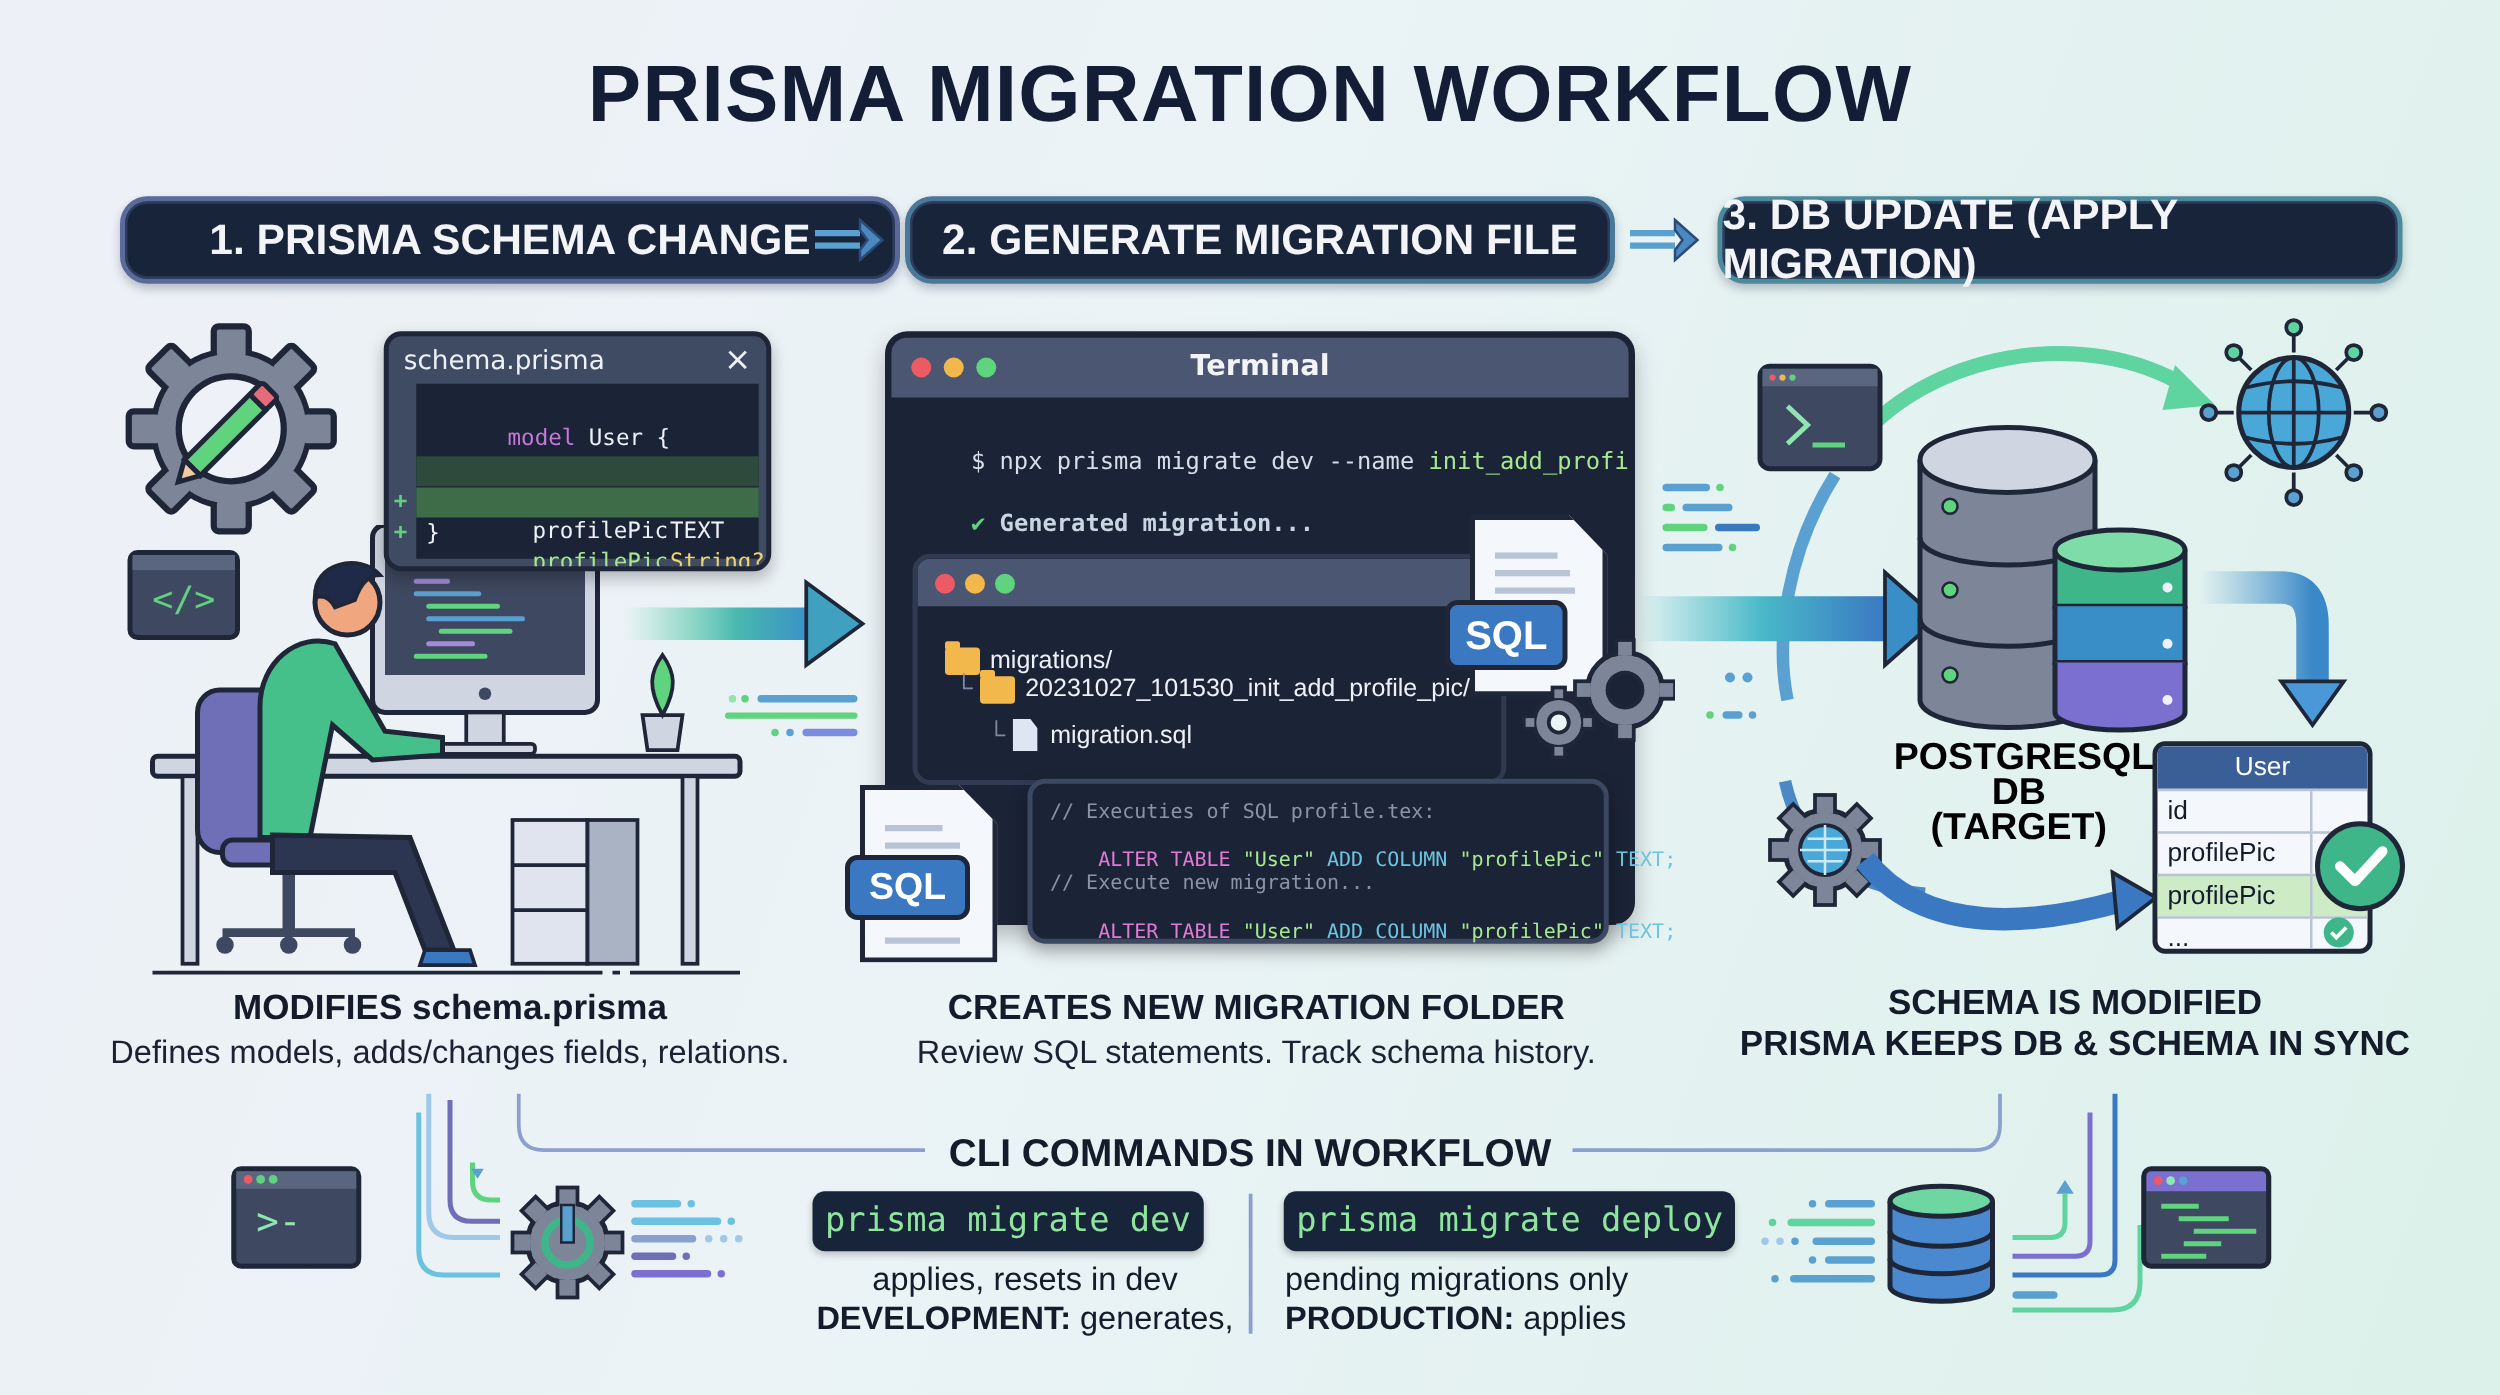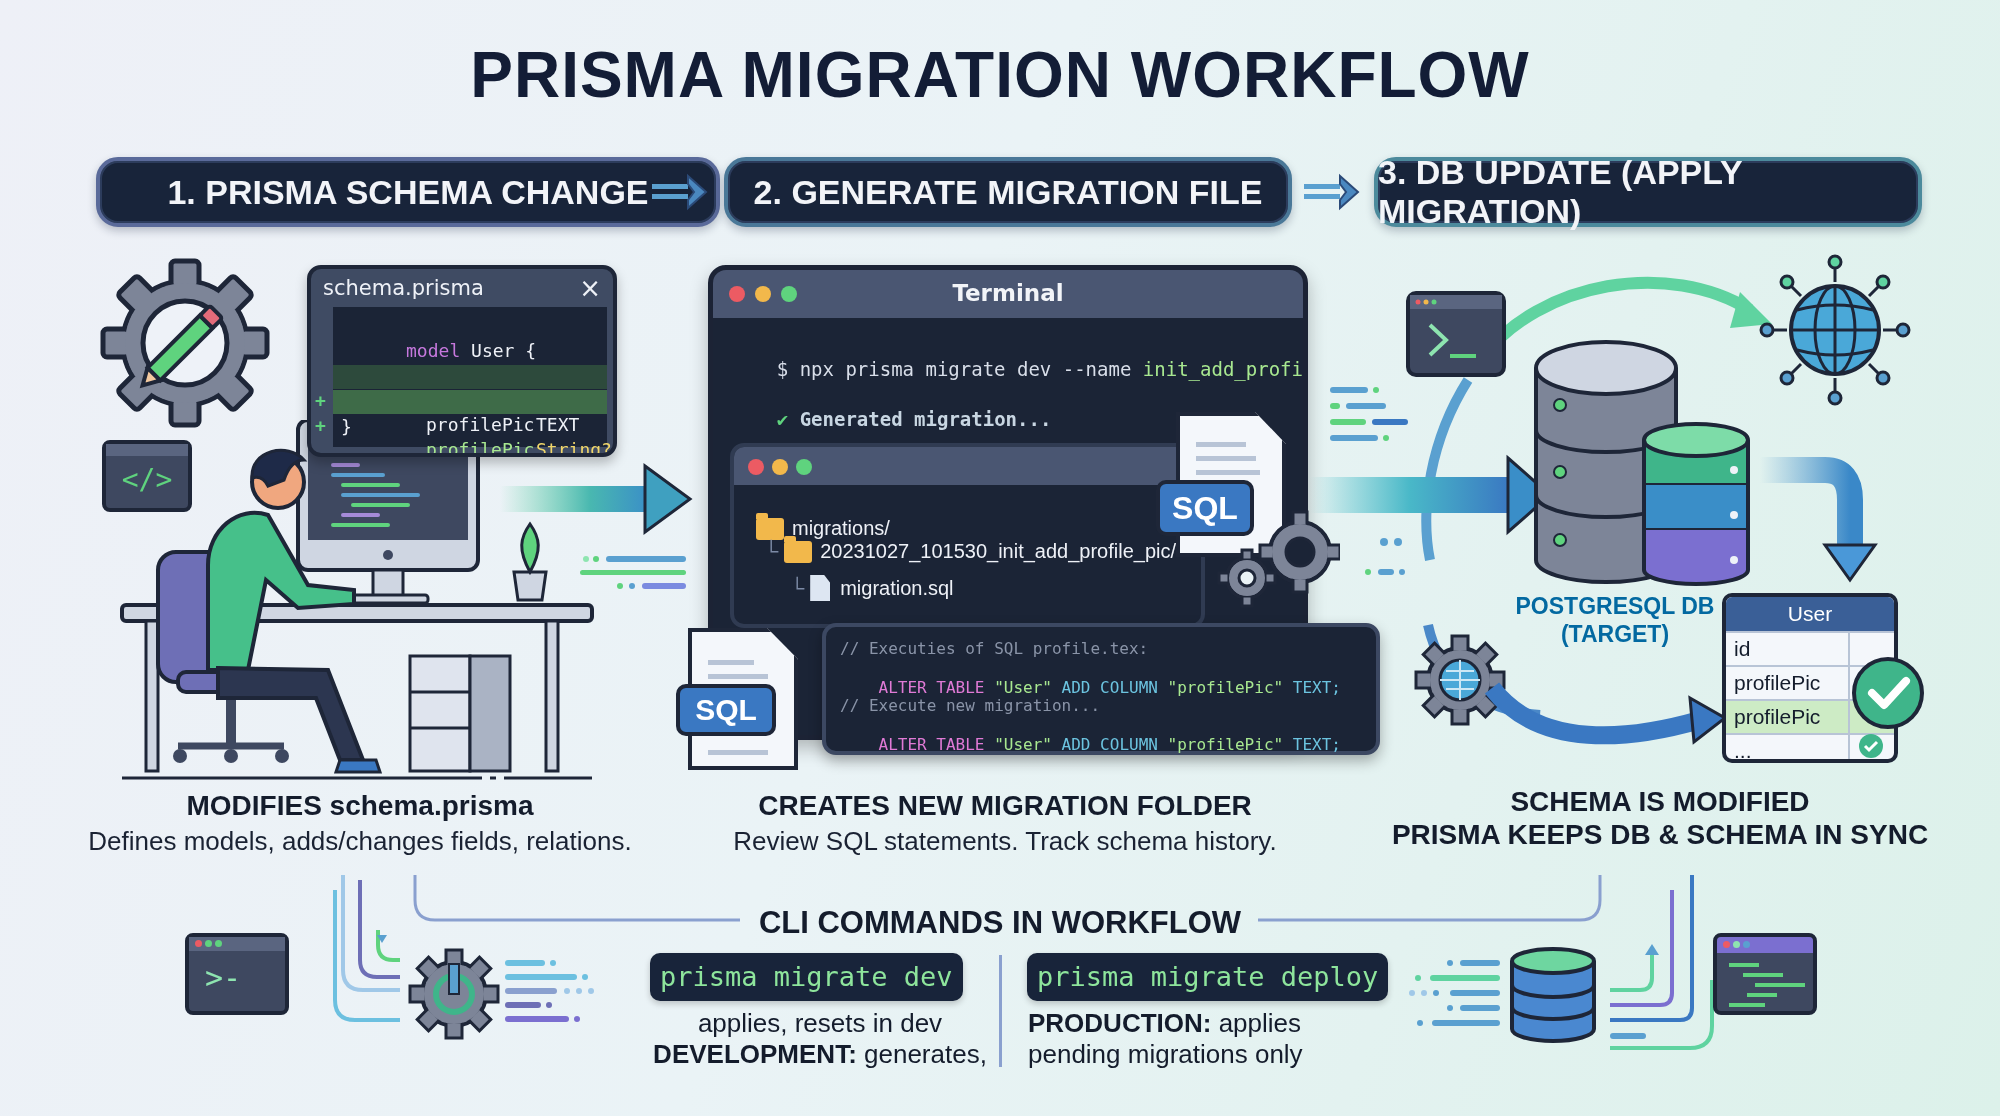--- a/index.html
+++ b/index.html
@@ -65,41 +65,41 @@
     background: #1b2436; border: 4px solid #303b52; border-radius: 14px; overflow: hidden;
   }
   .files-head { height: 38px; background: #4a5672; position: relative; }
   .file-row { position: absolute; display: flex; align-items: center; color: #eef1f7; font-size: 20px; }
   .folder { width: 28px; height: 22px; background: #f2b84b; border-radius: 3px; position: relative; margin-right: 8px; }
   .folder::before { content: ""; position: absolute; left: 0; top: -5px; width: 12px; height: 6px; background: #f2b84b; border-radius: 2px 2px 0 0; }
   .sqlfile { width: 20px; height: 26px; background: #dde6f2; margin-right: 10px; clip-path: polygon(0 0, 70% 0, 100% 30%, 100% 100%, 0 100%); }
   .tree { color: #7c8aa6; margin-right: 6px; }
 
   .sqlpop {
-    left: 822px; top: 623px; width: 558px; height: 132px;
+    left: 822px; top: 623px; width: 465px; height: 132px;
     background: #1b2436; border: 4px solid #3c4862; border-radius: 14px;
     box-shadow: 0 6px 14px rgba(0,0,0,.3);
   }
   .sql-line { position: absolute; left: 14px; font-size: 16px; white-space: pre; }
 
   .doc {
     background: #f4f7fb; border: 4px solid #1e2638;
     clip-path: polygon(0 0, 72% 0, 100% 22%, 100% 100%, 0 100%);
   }
   .sqlbadge {
     background: #3a78c2; border: 4px solid #1e2638; border-radius: 10px;
     color: #fff; font-weight: 700; font-size: 32px; text-align: center;
   }
 
   
   .cap { text-align: center; color: #141c2c; }
   .cap .h { font-size: 28px; font-weight: 700; }
   .cap .s { font-size: 26px; color: #1a2233; margin-top: 4px; }
 
-  .pgdb-label { left: 1515px; top: 592px; width: 200px; text-align: center; font-size: 23px; font-weight: 700; color: #0369a1; line-height: 28px; }
+  .pgdb-label { left: 1515px; top: 592px; width: 200px; text-align: center; font-size: 30px; font-weight: 700; color: #000000; line-height: 28px; }
 
   .usertable {
     left: 1722px; top: 593px; width: 176px; height: 170px;
     background: #f4f7fb; border: 4px solid #1e2638; border-radius: 10px; overflow: hidden;
   }
   .ut-head { height: 34px; background: #3a5f97; color: #fff; text-align: center; font-size: 21px; line-height: 34px; }
   .ut-row { height: 34px; border-top: 2px solid #b8c4d6; position: relative; font-size: 21px; line-height: 32px; padding-left: 8px; color: #141c2c; }
   .ut-row::after { content:""; position:absolute; right: 44px; top:0; bottom:0; width:2px; background:#b8c4d6; }
   .ut-row.hl { background: #cdebc5; }
 
@@ -587,15 +587,15 @@
 <div class="abs cmd mono" style="left:650px;">prisma migrate dev</div>
 <div class="abs cmd-desc" style="left:650px;top:1008px;width:340px;text-align:center;">
   <div>applies, resets in dev</div>
   <div><b>DEVELOPMENT:</b><span> generates,</span></div>
 </div>
 
 <div class="abs" style="left:999px;top:955px;width:3px;height:112px;background:#8aa0cf;"></div>
 
 <div class="abs cmd mono" style="left:1027px;">prisma migrate deploy</div>
 <div class="abs cmd-desc" style="left:1028px;top:1008px;width:320px;">
+  <div>pending migrations only</div>
   <div><b>PRODUCTION:</b><span> applies</span></div>
-  <div>pending migrations only</div>
 </div>
 
 </body></html>

